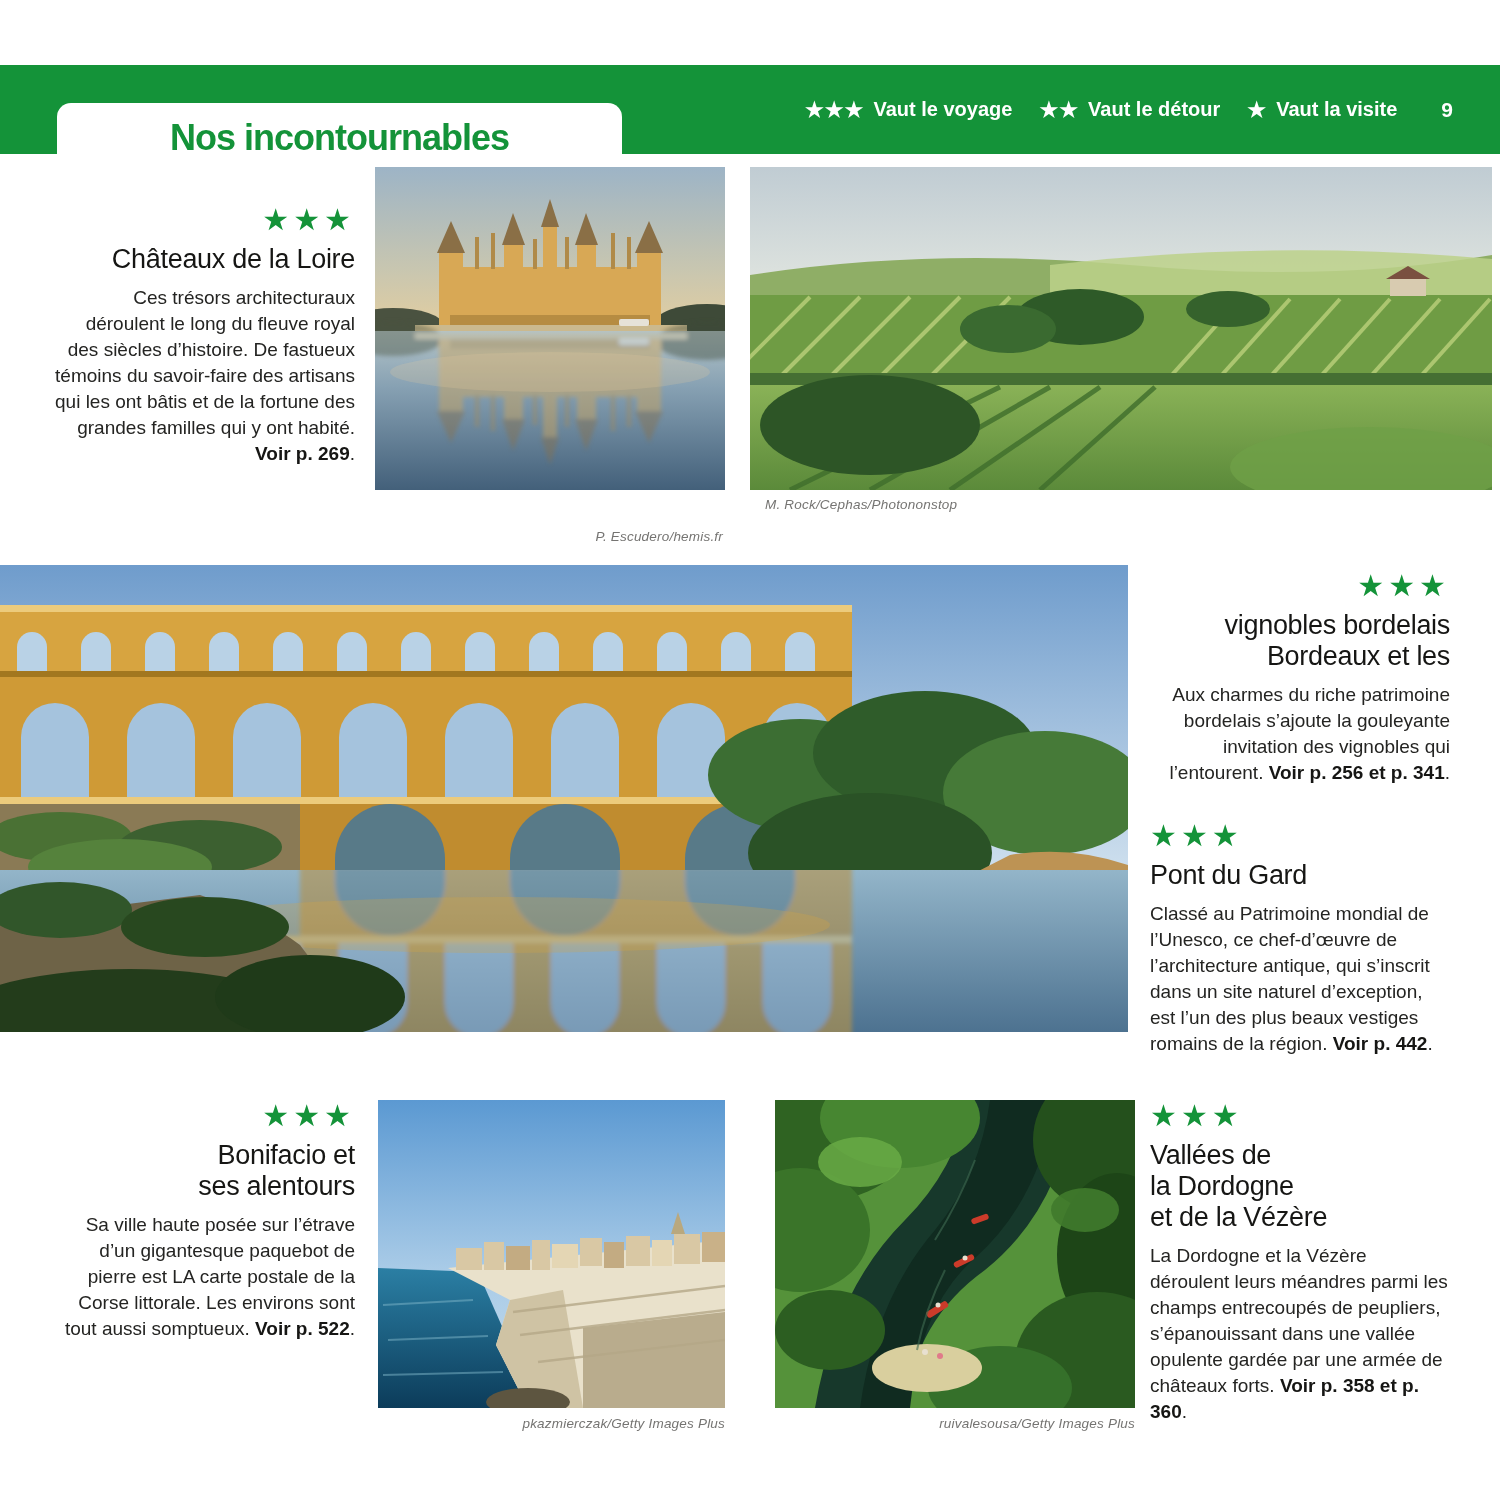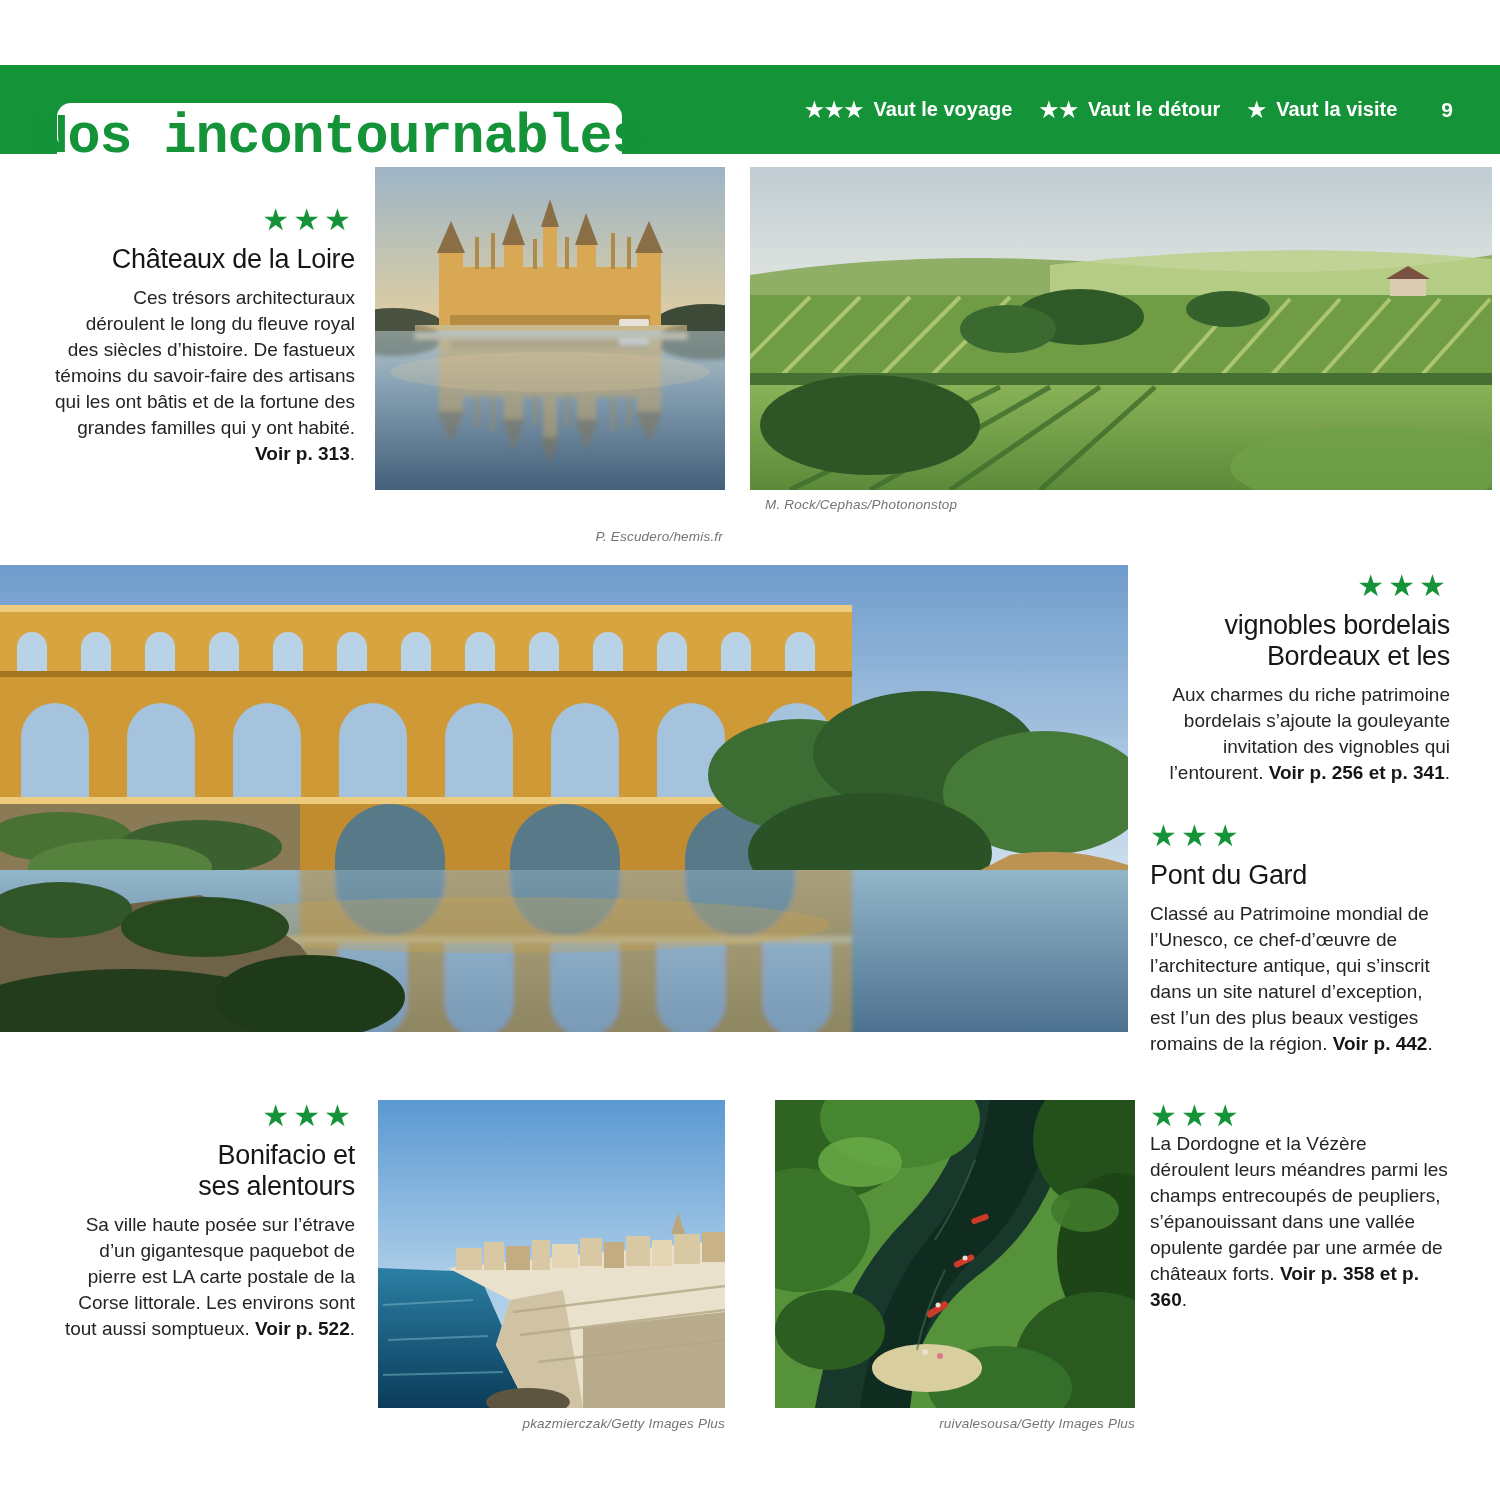--- a/index.html
+++ b/index.html
@@ -3,21 +3,21 @@
 <meta charset="utf-8">
 <style>
   html,body{margin:0;padding:0;background:#ffffff;}
   .page{position:relative;width:1500px;height:1500px;background:#ffffff;overflow:hidden;
         font-family:"Liberation Sans",sans-serif;color:#1d1d1b;}
 
   
   .band{position:absolute;left:0;top:65px;width:1500px;height:89px;background:#149339;}
   .title-box{position:absolute;left:57px;top:103px;width:565px;height:69px;background:#ffffff;
              border-radius:14px;display:flex;align-items:center;justify-content:center;}
-  .title-box h1{margin:0;color:#149339;font-size:55px;font-weight:bold;letter-spacing:-1px;white-space:nowrap;font-family:Liberation Mono, monospace;}
+  .title-box h1{margin:0;color:#149339;font-size:36px;font-weight:bold;letter-spacing:-1px;white-space:nowrap;}
   .legend{position:absolute;right:47px;top:65px;height:89px;display:flex;align-items:center;
           color:#ffffff;font-weight:bold;font-size:20px;white-space:nowrap;}
   .legend .stars{font-size:21px;letter-spacing:1px;margin-right:9px;}
   .legend .lgi{display:flex;align-items:center;margin-left:27px;}
   .legend .lgi:first-child{margin-left:0;}
   .legend .pagenum{margin-left:44px;font-size:21px;}
 
   
   .tblock{position:absolute;width:300px;}
   .tblock.right{text-align:right;}
@@ -59,21 +59,21 @@
     </span>
     <span class="pagenum">9</span>
   </div>
 
   <div class="tblock right" style="left:55px;top:205px;">
     <span class="rating">★★★</span>
     <h2 class="sec-title">
       <span class="tl">Châteaux de la Loire</span>
     </h2>
     <p class="body">
-      <span>Ces trésors architecturaux déroulent le long du fleuve royal des siècles d’histoire. De fastueux témoins du savoir-faire des artisans qui les ont bâtis et de la fortune des grandes familles qui y ont habité. </span><strong>Voir p. 313</strong><span>.</span>
+      <span>Ces trésors architecturaux déroulent le long du fleuve royal des siècles d’histoire. De fastueux témoins du savoir-faire des artisans qui les ont bâtis et de la fortune des grandes familles qui y ont habité. </span><strong>Voir p. 269</strong><span>.</span>
     </p>
   </div>
 
   <div class="photo" style="left:375px;top:167px;width:350px;height:323px;">
     <svg viewBox="0 0 350 323" preserveAspectRatio="none">
       <defs>
         <linearGradient id="sky1" x1="0" y1="0" x2="0" y2="1">
           <stop offset="0" stop-color="#9db4c6"></stop>
             <stop offset="0.6" stop-color="#c8c6b0"></stop>
             <stop offset="1" stop-color="#e6cf9e"></stop>
@@ -370,18 +370,23 @@
           <path d="M170,170 Q150,210 142,250"></path>
       </g>
     </svg>
   </div>
 
   <div class="credit r" style="left:378px;top:1416px;width:347px;">pkazmierczak/Getty Images Plus</div>
   <div class="credit r" style="left:775px;top:1416px;width:360px;">ruivalesousa/Getty Images Plus</div>
 
   <div class="tblock" style="left:1150px;top:1101px;">
     <span class="rating">★★★</span>
+    <h2 class="sec-title">
+      <span class="tl">Vallées de</span>
+      <span class="tl">la Dordogne</span>
+      <span class="tl">et de la Vézère</span>
+    </h2>
     <p class="body">
       <span>La Dordogne et la Vézère déroulent leurs méandres parmi les champs entrecoupés de peupliers, s’épanouissant dans une vallée opulente gardée par une armée de châteaux forts. </span><strong>Voir p. 358 et p. 360</strong><span>.</span>
     </p>
   </div>
 
 </div>
 
 </body></html>

